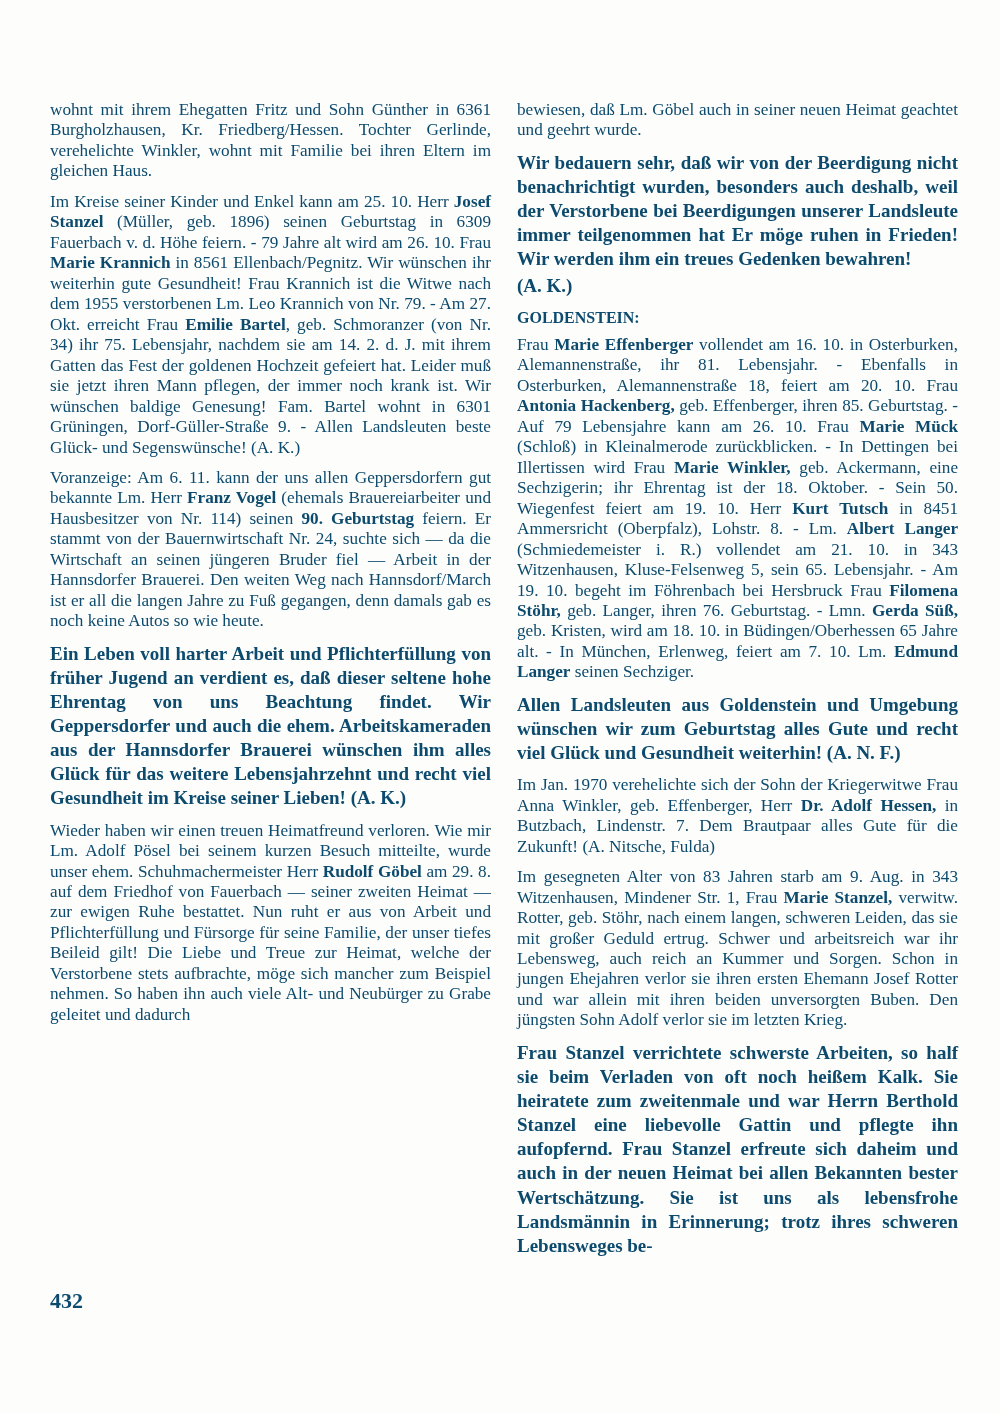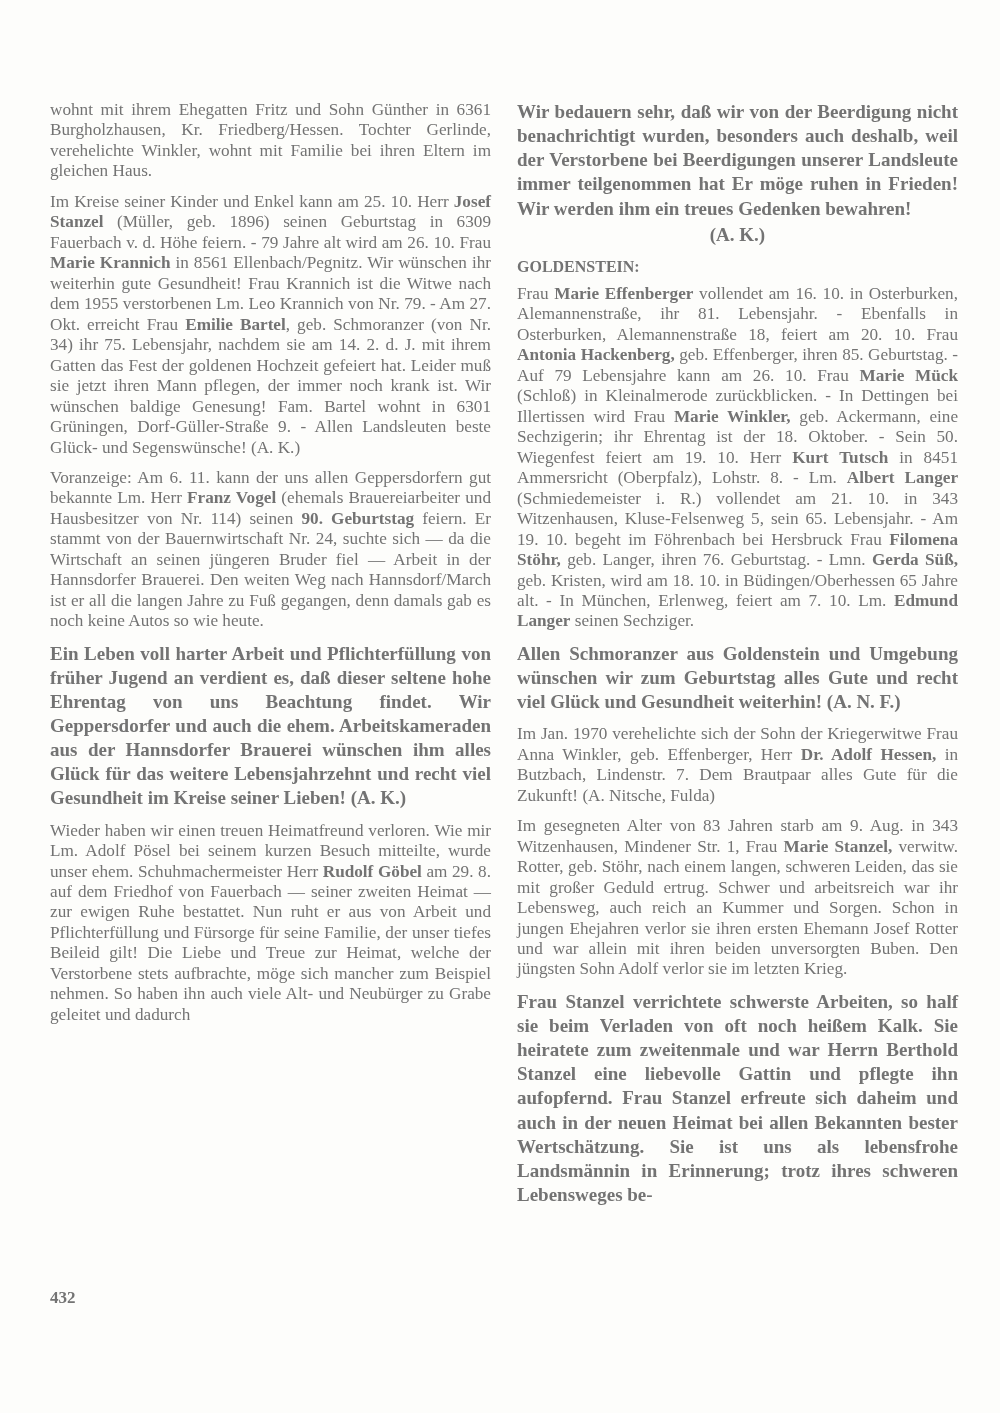--- a/index.html
+++ b/index.html
@@ -2,76 +2,77 @@
 <html lang="de"><head>
 <meta charset="utf-8">
 <style>
   html, body { margin: 0; padding: 0; background: #ffffff; }
   .page {
     position: relative;
     width: 1000px;
     height: 1413px;
     background: #fdfdfb;
     font-family: "Liberation Serif", "DejaVu Serif", serif;
-    color: #737373;
+    color: #0c4a6e;
     box-sizing: border-box;
     overflow: hidden;
   }
   .content {
     position: absolute;
     top: 100px;
     left: 50px;
     width: 908px;
     display: flex;
     gap: 26px;
   }
   .col { width: 441px; min-width: 0; }
   .blk {
     margin: 0 0 10px;
     text-align: justify;
     hyphens: auto;
   }
   .blk.normal { font-size: 17.2px; line-height: 1.19; }
   .blk.small  { font-size: 19px; line-height: 1.27; font-weight: bold; }
-  .blk.align-right { text-align: center; margin-top: -8px; }
+  .blk.align-right { text-align: left; margin-top: -8px; }
   h2.blk.heading {
     font-size: 16px;
     line-height: 1.2;
     margin: 6px 0 8px;
     font-weight: bold;
     text-align: left;
     font-family: inherit;
   }
   .blk strong { font-weight: bold; }
   .page-number {
     position: absolute;
     left: 50px;
     top: 1288px;
-    font-size: 17px;
+    font-size: 22px;
     font-weight: bold;
     text-align: center;
   }
 </style>
 </head>
 <body>
 
 <div class="page">
   <div class="content">
     <div class="col">
         <p class="blk normal"><span>wohnt mit ihrem Ehegatten Fritz und Sohn Günther in 6361 Burgholzhausen, Kr. Friedberg/Hessen. Tochter Gerlinde, verehelichte Winkler, wohnt mit Familie bei ihren Eltern im gleichen Haus.</span></p>
         <p class="blk normal"><span>Im Kreise seiner Kinder und Enkel kann am 25. 10. Herr </span><strong>Josef Stanzel</strong><span> (Müller, geb. 1896) seinen Geburtstag in 6309 Fauerbach v. d. Höhe feiern. - 79 Jahre alt wird am 26. 10. Frau </span><strong>Marie Krannich</strong><span> in 8561 Ellenbach/Pegnitz. Wir wünschen ihr weiterhin gute Gesundheit! Frau Krannich ist die Witwe nach dem 1955 verstorbenen Lm. Leo Krannich von Nr. 79. - Am 27. Okt. erreicht Frau </span><strong>Emilie Bartel</strong><span>, geb. Schmoranzer (von Nr. 34) ihr 75. Lebensjahr, nachdem sie am 14. 2. d. J. mit ihrem Gatten das Fest der goldenen Hochzeit gefeiert hat. Leider muß sie jetzt ihren Mann pflegen, der immer noch krank ist. Wir wünschen baldige Genesung! Fam. Bartel wohnt in 6301 Grüningen, Dorf-Güller-Straße 9. - Allen Landsleuten beste Glück- und Segenswünsche! (A. K.)</span></p>
         <p class="blk normal"><span>Voranzeige: Am 6. 11. kann der uns allen Geppersdorfern gut bekannte Lm. Herr </span><strong>Franz Vogel</strong><span> (ehemals Brauereiarbeiter und Hausbesitzer von Nr. 114) seinen </span><strong>90. Geburtstag</strong><span> feiern. Er stammt von der Bauernwirtschaft Nr. 24, suchte sich — da die Wirtschaft an seinen jüngeren Bruder fiel — Arbeit in der Hannsdorfer Brauerei. Den weiten Weg nach Hannsdorf/March ist er all die langen Jahre zu Fuß gegangen, denn damals gab es noch keine Autos so wie heute.</span></p>
         <p class="blk small"><span>Ein Leben voll harter Arbeit und Pflichterfüllung von früher Jugend an verdient es, daß dieser seltene hohe Ehrentag von uns Beachtung findet. Wir Geppersdorfer und auch die ehem. Arbeitskameraden aus der Hannsdorfer Brauerei wünschen ihm alles Glück für das weitere Lebensjahrzehnt und recht viel Gesundheit im Kreise seiner Lieben! (A. K.)</span></p>
         <p class="blk normal"><span>Wieder haben wir einen treuen Heimatfreund verloren. Wie mir Lm. Adolf Pösel bei seinem kurzen Besuch mitteilte, wurde unser ehem. Schuhmachermeister Herr </span><strong>Rudolf Göbel</strong><span> am 29. 8. auf dem Friedhof von Fauerbach — seiner zweiten Heimat — zur ewigen Ruhe bestattet. Nun ruht er aus von Arbeit und Pflichterfüllung und Fürsorge für seine Familie, der unser tiefes Beileid gilt! Die Liebe und Treue zur Heimat, welche der Verstorbene stets aufbrachte, möge sich mancher zum Beispiel nehmen. So haben ihn auch viele Alt- und Neubürger zu Grabe geleitet und dadurch</span></p>
       </div>
     <div class="col">
+        <p class="blk normal"><span>bewiesen, daß Lm. Göbel auch in seiner neuen Heimat geachtet und geehrt wurde.</span></p>
         <p class="blk small"><span>Wir bedauern sehr, daß wir von der Beerdigung nicht benachrichtigt wurden, besonders auch deshalb, weil der Verstorbene bei Beerdigungen unserer Landsleute immer teilgenommen hat Er möge ruhen in Frieden! Wir werden ihm ein treues Gedenken bewahren!</span></p>
         <p class="blk small align-right"><span>(A. K.)</span></p>
         <h2 class="blk heading"><strong>GOLDENSTEIN:</strong></h2>
         <p class="blk normal"><span>Frau </span><strong>Marie Effenberger</strong><span> vollendet am 16. 10. in Osterburken, Alemannenstraße, ihr 81. Lebensjahr. - Ebenfalls in Osterburken, Alemannenstraße 18, feiert am 20. 10. Frau </span><strong>Antonia Hackenberg,</strong><span> geb. Effenberger, ihren 85. Geburtstag. - Auf 79 Lebensjahre kann am 26. 10. Frau </span><strong>Marie Mück</strong><span> (Schloß) in Kleinalmerode zurückblicken. - In Dettingen bei Illertissen wird Frau </span><strong>Marie Winkler,</strong><span> geb. Ackermann, eine Sechzigerin; ihr Ehrentag ist der 18. Oktober. - Sein 50. Wiegenfest feiert am 19. 10. Herr </span><strong>Kurt Tutsch</strong><span> in 8451 Ammersricht (Oberpfalz), Lohstr. 8. - Lm. </span><strong>Albert Langer</strong><span> (Schmiedemeister i. R.) vollendet am 21. 10. in 343 Witzenhausen, Kluse-Felsenweg 5, sein 65. Lebensjahr. - Am 19. 10. begeht im Föhrenbach bei Hersbruck Frau </span><strong>Filomena Stöhr,</strong><span> geb. Langer, ihren 76. Geburtstag. - Lmn. </span><strong>Gerda Süß,</strong><span> geb. Kristen, wird am 18. 10. in Büdingen/Oberhessen 65 Jahre alt. - In München, Erlenweg, feiert am 7. 10. Lm. </span><strong>Edmund Langer</strong><span> seinen Sechziger.</span></p>
-        <p class="blk small"><span>Allen Schmoranzer aus Goldenstein und Umgebung wünschen wir zum Geburtstag alles Gute und recht viel Glück und Gesundheit weiterhin! (A. N. F.)</span></p>
+        <p class="blk small"><span>Allen Landsleuten aus Goldenstein und Umgebung wünschen wir zum Geburtstag alles Gute und recht viel Glück und Gesundheit weiterhin! (A. N. F.)</span></p>
         <p class="blk normal"><span>Im Jan. 1970 verehelichte sich der Sohn der Kriegerwitwe Frau Anna Winkler, geb. Effenberger, Herr </span><strong>Dr. Adolf Hessen,</strong><span> in Butzbach, Lindenstr. 7. Dem Brautpaar alles Gute für die Zukunft! (A. Nitsche, Fulda)</span></p>
         <p class="blk normal"><span>Im gesegneten Alter von 83 Jahren starb am 9. Aug. in 343 Witzenhausen, Mindener Str. 1, Frau </span><strong>Marie Stanzel,</strong><span> verwitw. Rotter, geb. Stöhr, nach einem langen, schweren Leiden, das sie mit großer Geduld ertrug. Schwer und arbeitsreich war ihr Lebensweg, auch reich an Kummer und Sorgen. Schon in jungen Ehejahren verlor sie ihren ersten Ehemann Josef Rotter und war allein mit ihren beiden unversorgten Buben. Den jüngsten Sohn Adolf verlor sie im letzten Krieg.</span></p>
         <p class="blk small"><span>Frau Stanzel verrichtete schwerste Arbeiten, so half sie beim Verladen von oft noch heißem Kalk. Sie heiratete zum zweitenmale und war Herrn Berthold Stanzel eine liebevolle Gattin und pflegte ihn aufopfernd. Frau Stanzel erfreute sich daheim und auch in der neuen Heimat bei allen Bekannten bester Wertschätzung. Sie ist uns als lebensfrohe Landsmännin in Erinnerung; trotz ihres schweren Lebensweges be-</span></p>
       </div>
   </div>
   <div class="page-number">432</div>
 </div>
 
 </body></html>

